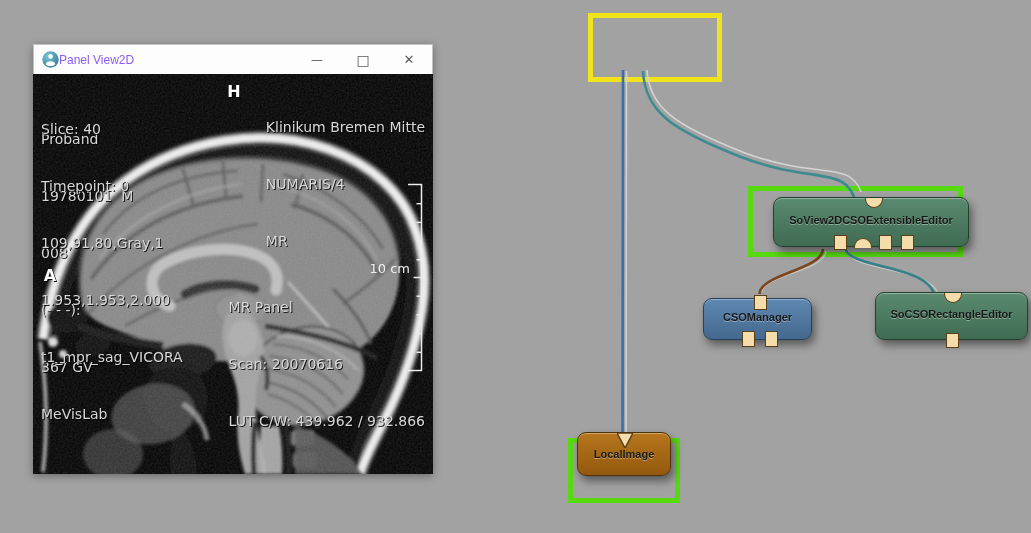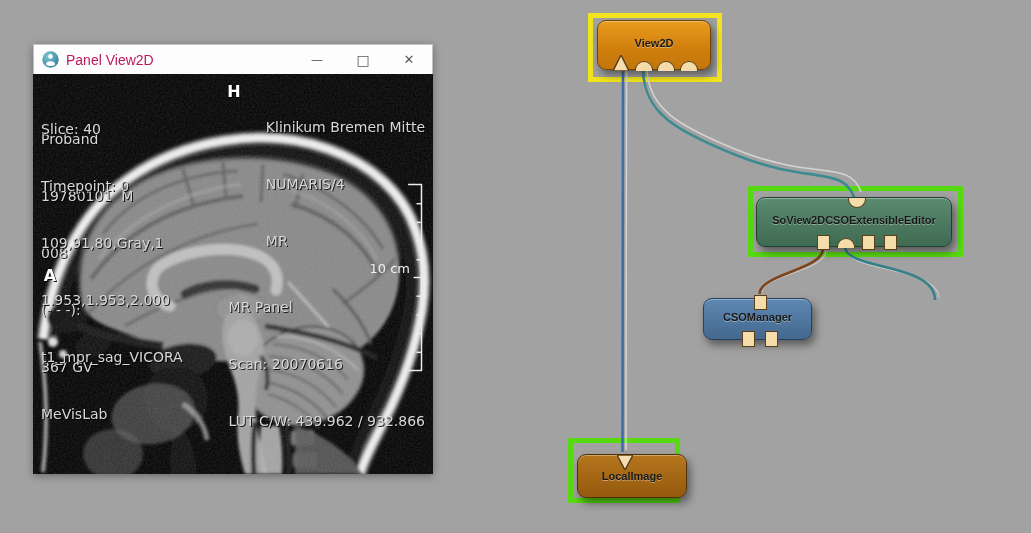--- a/index.html
+++ b/index.html
@@ -5,21 +5,21 @@
   html,body{margin:0;padding:0;}
   #stage{position:relative;width:1031px;height:533px;background:#a2a2a2;overflow:hidden;
          font-family:"Liberation Sans",sans-serif;}
 
   
   .win{position:absolute;left:33px;top:44px;width:400px;height:430px;z-index:5;
        box-shadow:0 2px 8px rgba(0,0,0,.35);}
   .titlebar{position:relative;height:30px;background:#fdfdfd;border:1px solid #c3c3c3;border-bottom:none;
             box-sizing:border-box;display:flex;align-items:center;}
   .winlogo{width:17px;height:17px;margin-left:8px;flex:0 0 auto;}
-  .wintitle{margin-left:7px;font-size:14px;color:#be185d;white-space:nowrap;}
+  .wintitle{font-size:12px;color:#8b5cf6;white-space:nowrap;}
   .winbtns{position:absolute;right:0;top:0;height:100%;display:flex;}
   .winbtn{width:46px;height:100%;display:flex;align-items:center;justify-content:center;
           color:#5a5a5a;font-size:12px;font-family:"DejaVu Sans",sans-serif;cursor:default;}
   .winbtn.max{font-size:14px;}
   .winbtn.close{font-size:13px;}
 
   .viewport{position:relative;width:400px;height:400px;background:#000;overflow:hidden;}
   .viewport svg.brain{position:absolute;left:0;top:0;z-index:1;}
 
   .ovl{position:absolute;z-index:3;color:#d8d8d8;font-family:"DejaVu Sans",sans-serif;
@@ -33,21 +33,21 @@
   .hl.yellow{border:5px solid #f2e41c;}
   .hl.green{border:5px solid #57d910;}
   #wires{position:absolute;left:0;top:0;z-index:2;pointer-events:none;}
 
   .node{position:absolute;z-index:3;border-radius:9px;display:flex;align-items:center;justify-content:center;
         font-weight:bold;font-size:11px;color:#181818;text-shadow:0 1px 0 rgba(255,255,255,.38);
         box-shadow:3px 5px 8px rgba(0,0,0,.45), inset 0 1px 0 rgba(255,255,255,.35);
         box-sizing:border-box;padding-bottom:4px;}
   .node.orange{background:linear-gradient(180deg,#e99c1e,#cf7e0c 60%,#c3760b);border:1px solid #6e4506;}
   .node.orange-dark{background:linear-gradient(180deg,#b5761c,#94590e);border:1px solid #4e3206;}
-  .node.green{background:linear-gradient(180deg,#5a8a6f,#3f6b53);border:1px solid #22402e;}
+  .node.green{background:linear-gradient(180deg,#5a8a6f,#3f6b53);border:1px solid #22402e;margin-left:17px;}
   .node.blue{background:linear-gradient(180deg,#5e88b2,#44688e);border:1px solid #23405c;}
 
   .conn{position:absolute;box-sizing:border-box;background:#f4dcab;border:1.5px solid #594018;}
   .dome-up{width:18px;height:10px;border-bottom:none;border-radius:9px 9px 0 0;}
   .dome-down{width:18px;height:10px;border-top:none;border-radius:0 0 9px 9px;}
   .sq{width:13px;height:15px;}
   .tri{position:absolute;background:none;border:none;}
 </style>
 </head>
 <body>
@@ -218,47 +218,43 @@
     <path d="M626.5 71 L626 450" stroke="#d2d2d2" stroke-width="1.6" fill="none"></path>
     <path d="M647 70 C649 108 676 126 745 153 C818 180 850 160 861 192" stroke="#d4d4d4" stroke-width="1.6" fill="none"></path>
     <path d="M826 251 C825 271 763 275 762 292" stroke="#cfcfcf" stroke-width="1.2" fill="none" opacity="0.8"></path>
     <path d="M848 251 C849 272 938 267 939 298" stroke="#cfcfcf" stroke-width="1.2" fill="none" opacity="0.8"></path>
     <path d="M623 70 L622.5 452" stroke="#3d6fa6" stroke-width="2.6" fill="none"></path>
     <path d="M643 71 C645 112 672 130 741 157 C814 185 846 164 856 203" stroke="#3d8b90" stroke-width="2.6" fill="none"></path>
     <path d="M823 249 C822 270 760 274 759.5 294" stroke="#7d451b" stroke-width="2.6" fill="none"></path>
     <path d="M845 247 C846 270 935 263 935 300" stroke="#35818a" stroke-width="2.6" fill="none"></path>
   </svg>
 
-  <div class="node orange" style="left:597px;top:20px;width:114px;height:50px;">
-    <span>View2D</span>
-    <svg class="tri" style="left:15px;top:34px;" width="16" height="16" viewBox="0 0 16 16">
-      <polygon points="8,0 16,16 0,16" fill="#f6ddb0" stroke="#594018" stroke-width="1.5"></polygon>
-    </svg>
-    <span class="conn dome-up" style="left:37px;top:40px;"></span>
-    <span class="conn dome-up" style="left:59px;top:40px;"></span>
-    <span class="conn dome-up" style="left:82px;top:40px;"></span>
-  </div>
 
   <div class="node green" style="left:756px;top:197px;width:196px;height:50px;">
     <span>SoView2DCSOExtensibleEditor</span>
     <span class="conn dome-down" style="left:91px;top:0;"></span>
     <span class="conn sq" style="left:60px;top:37px;"></span>
     <span class="conn dome-up" style="left:80px;top:40px;"></span>
     <span class="conn sq" style="left:105px;top:37px;"></span>
     <span class="conn sq" style="left:127px;top:37px;"></span>
   </div>
 
   <div class="node blue" style="left:703px;top:298px;width:109px;height:42px;">
     <span>CSOManager</span>
     <span class="conn sq" style="left:50px;top:-4px;"></span>
     <span class="conn sq" style="left:38px;top:32px;height:16px;"></span>
     <span class="conn sq" style="left:61px;top:32px;height:16px;"></span>
   </div>
 
-
-  <div class="node orange-dark" style="left:577px;top:454px;width:110px;height:44px;padding-bottom:0;">
+  <div class="node green" style="left:858px;top:292px;width:153px;height:48px;">
+    <span>SoCSORectangleEditor</span>
+    <span class="conn dome-down" style="left:68px;top:0;"></span>
+    <span class="conn sq" style="left:70px;top:40px;"></span>
+  </div>
+
+  <div class="node orange-dark" style="left:577px;top:432px;width:94px;height:44px;padding-bottom:0;">
     <span>LocalImage</span>
     <svg class="tri" style="left:39px;top:0;" width="16" height="15" viewBox="0 0 16 15">
       <polygon points="0,0 16,0 8,15" fill="#f6ddb0" stroke="#594018" stroke-width="1.5"></polygon>
     </svg>
   </div>
 
 </div>
 
 </body></html>

